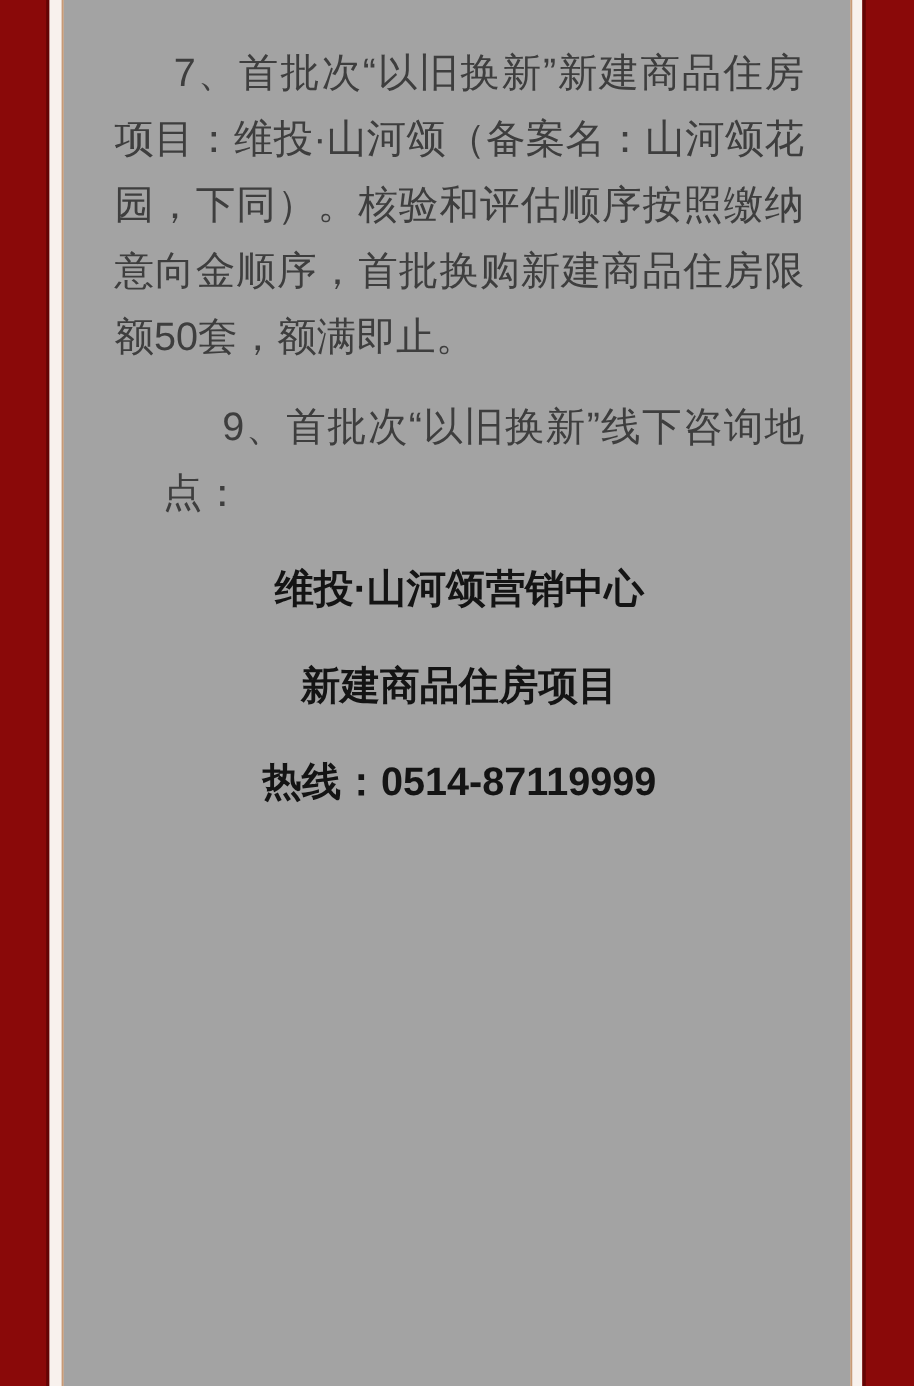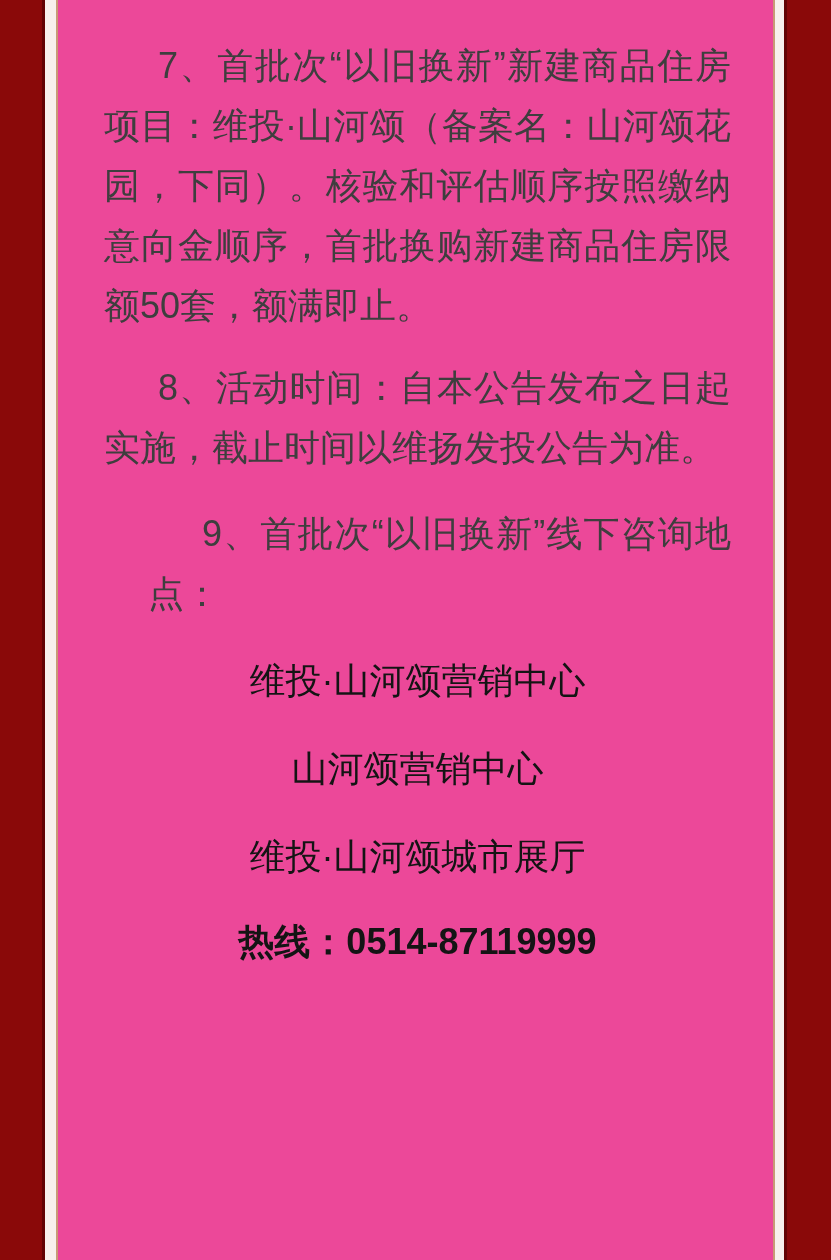--- a/index.html
+++ b/index.html
@@ -17,39 +17,39 @@
   .frame-left  .red-band { width: 45px; border-right: 3px solid #630404; }
   .frame-right .red-band { width: 47px; border-left: 3px solid #630404; }
   .white-strip { background: #f8f1ed; height: 100%; }
   .frame-left  .white-strip { width: 11px; }
   .frame-right .white-strip { width: 9px; }
   .accent-line { background: #c89a76; width: 2px; height: 100%; }
 
   
   .content {
     flex: 1;
-    background: #ec4899;
+    background: #a3a3a3;
     padding: 36px 42px 0 46px;
     overflow: hidden;
   }
   .para {
     font-size: 36px;
     line-height: 60px;
     color: #3e3e3e;
     text-align: justify;
     text-indent: 54px;
   }
   .para-7 { margin-bottom: 22px; }
   .para-8 { margin-bottom: 26px; }
   .para-9 { margin-bottom: 28px; margin-left: 44px; }
 
   .location {
     font-size: 36px;
     line-height: 57px;
-    font-weight: normal;
+    font-weight: bold;
     color: #141414;
     text-align: center;
   }
   .loc-1, .loc-2 { margin-bottom: 31px; }
   .loc-3 { margin-bottom: 28px; }
 
   .hotline {
     font-size: 36px;
     line-height: 57px;
     font-weight: bold;
@@ -65,34 +65,32 @@
   <div class="frame frame-left">
     <div class="red-band"></div>
     <div class="white-strip"></div>
     <div class="accent-line"></div>
   </div>
 
   <div class="content">
 
     <p class="para para-7">7、首批次“以旧换新”新建商品住房项目：维投·山河颂（备案名：山河颂花园，下同）。核验和评估顺序按照缴纳意向金顺序，首批换购新建商品住房限额50套，额满即止。</p>
 
-    <p class="para para-8">8、活动时间：自本公告发布之日起实施，截止时间以维扬发投公告为准。</p>
 
     <p class="para para-9">9、首批次“以旧换新”线下咨询地点：</p>
 
     <section class="location loc-1">
       <div class="loc-name">维投·山河颂营销中心</div>
     </section>
 
     <section class="location loc-2">
-      <div class="loc-name">山河颂营销中心</div>
+      <div class="loc-name">新建商品住房项目</div>
     </section>
 
     <section class="location loc-3">
-      <div class="loc-name">维投·山河颂城市展厅</div>
     </section>
 
     <div class="hotline">热线：0514-87119999</div>
 
   </div>
 
   <div class="frame frame-right">
     <div class="accent-line"></div>
     <div class="white-strip"></div>
     <div class="red-band"></div>

